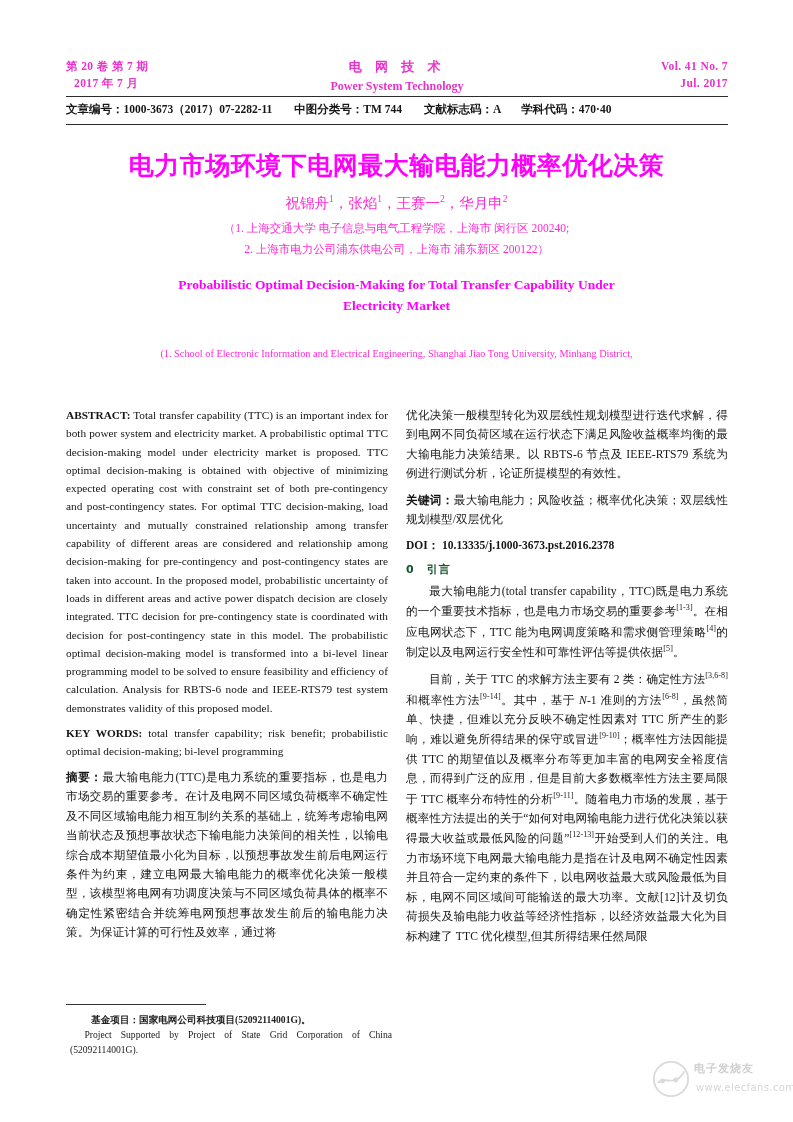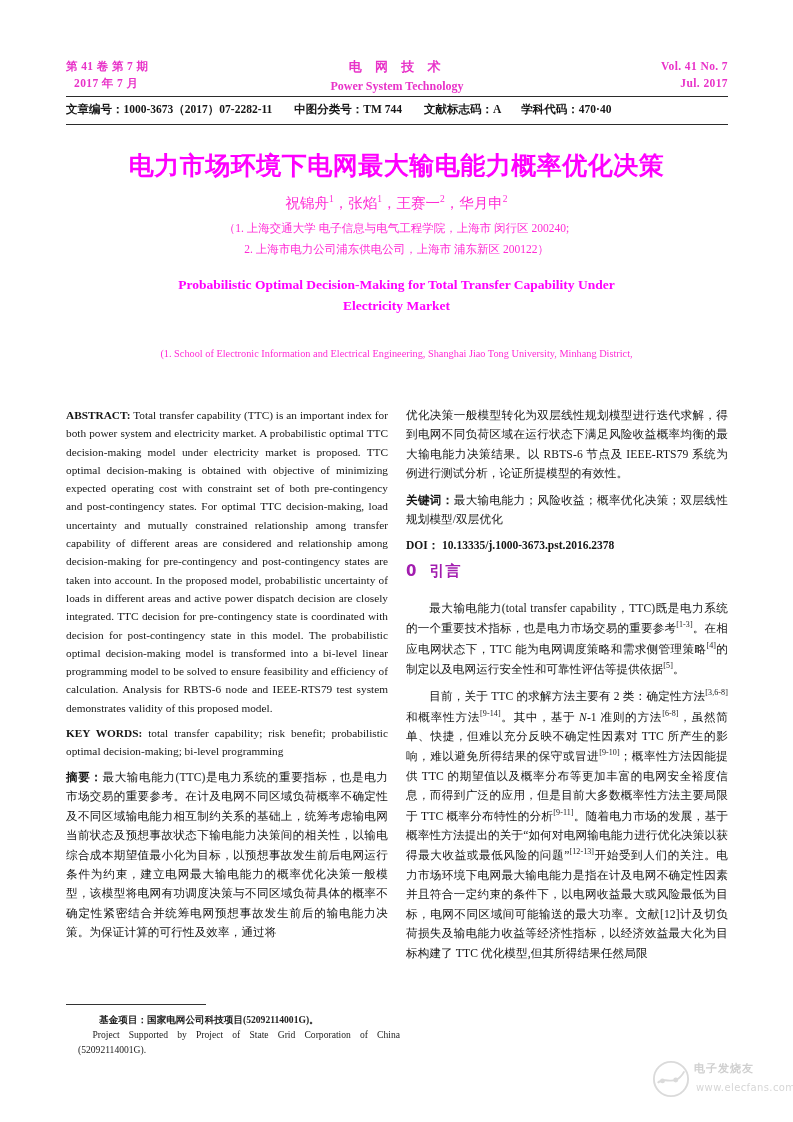--- a/index.html
+++ b/index.html
@@ -192,23 +192,23 @@
     letter-spacing: 0.1px;
   }
   .para.indent { text-indent: 2em; }
   .para sup { font-size: 8px; vertical-align: super; }
   .para i { font-style: italic; }
   .lbl { font-weight: bold; }
 
   .sec-head {
     font-family: "DejaVu Sans", sans-serif;
     font-weight: bold;
-    font-size: 15px;
-    color: #a21caf;
-    margin: 9px 0 18px 0;
+    font-size: 11px;
+    color: #14532d;
+    margin: 9px 0 5px 0;
     letter-spacing: 1px;
   }
   .sec-head .num { margin-right: 12px; }
 
   .doi {
     font-family: "Liberation Serif", serif;
     font-weight: bold;
     font-size: 11.5px;
     color: #151515;
     margin: 8px 0 4px 0;
@@ -218,21 +218,21 @@
   .footnote-rule {
     position: absolute;
     left: 66px;
     top: 1004px;
     width: 140px;
     height: 1px;
     background: #333;
   }
   .footnote {
     position: absolute;
-    left: 78px;
+    left: 70px;
     top: 1012px;
     width: 322px;
   }
   .fn-line {
     font-family: "Liberation Serif", serif;
     font-size: 9.6px;
     line-height: 1.58;
     color: #222;
     text-align: justify;
     margin: 0;
@@ -274,21 +274,21 @@
     white-space: nowrap;
   }
 </style>
 </head>
 <body>
 
 <div class="page">
 
   <div class="journal-header">
     <div class="jh-left">
-      <div class="jh-vol">第 41 卷 第 7 期</div>
+      <div class="jh-vol">第 20 卷 第 7 期</div>
       <div class="jh-date">2017 年 7 月</div>
     </div>
     <div class="jh-center">
       <div class="jh-cn-title">电 网 技 术</div>
       <div class="jh-en-title">Power System Technology</div>
     </div>
     <div class="jh-right">
       <div class="jh-vol">Vol. 41 No. 7</div>
       <div class="jh-date">Jul. 2017</div>
     </div>

